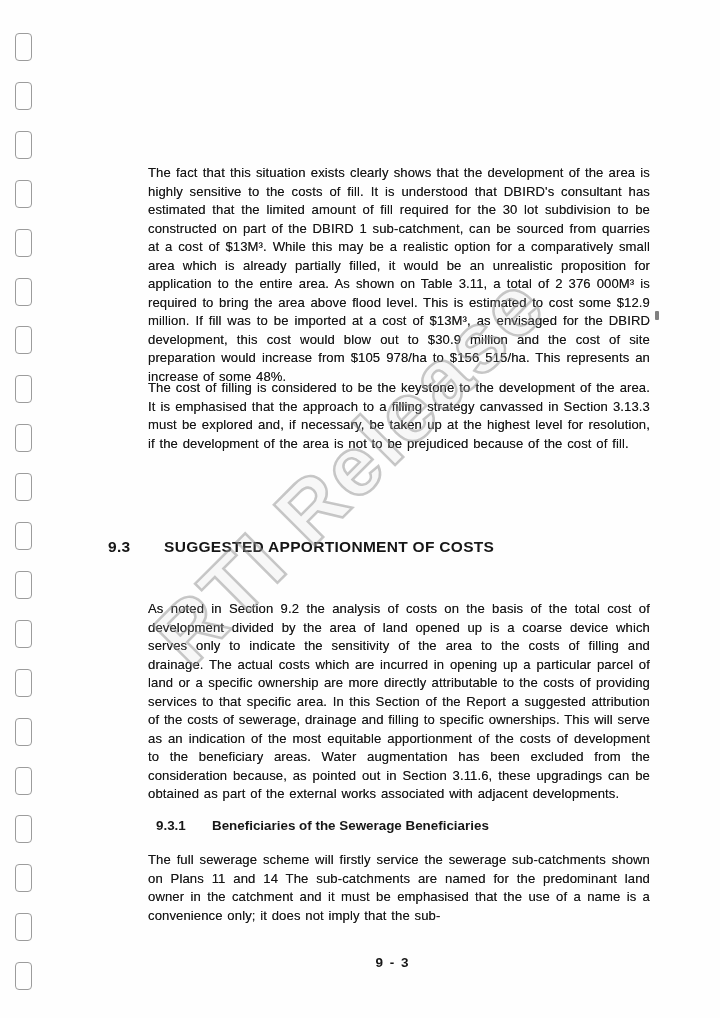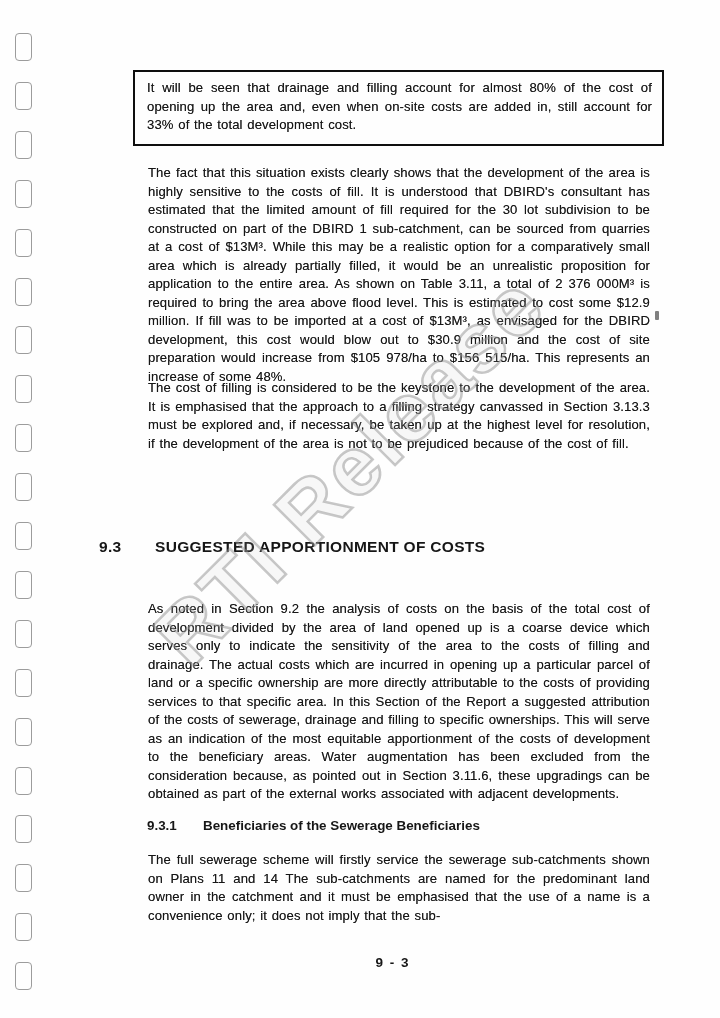--- a/index.html
+++ b/index.html
@@ -58,21 +58,21 @@
     width: 505px;
     border: 2px solid #0e0e0e;
     padding: 7px 10px 9px 12px;
     background: #fefefe;
   }
   .para { position: absolute; left: 148px; width: 502px; }
   .p1 { top: 164px; }
   .p2 { top: 379px; }
   .p3 { top: 600px; }
   .p4 { top: 851px; }
-  .heading { position: absolute; left: 99px; white-space: nowrap; }
+  .heading { position: absolute; left: 108px; white-space: nowrap; }
   .h93 { top: 538px; font-size: 15.5px; font-weight: bold; letter-spacing: 0.3px; }
   .h93 .htitle { position: absolute; left: 56px; top: 0; text-align: center; }
   .h931 { top: 818px; font-size: 13.4px; font-weight: bold; margin-left: 48px; }
   .h931 .htitle { position: absolute; left: 56px; top: 0; }
   .pageno {
     position: absolute;
     left: 330px;
     top: 955px;
     width: 80px;
     text-align: right;
@@ -115,23 +115,20 @@
       <div class="hole" style="top: 815.4px;"></div>
       <div class="hole" style="top: 864.3px;"></div>
       <div class="hole" style="top: 913.2px;"></div>
       <div class="hole" style="top: 962.1px;"></div>
     </div>
 
   <div class="watermark">RTI Release</div>
 
   <div class="content-layer">
 
-    <div class="callout">
-      <p class="body-text">It will be seen that drainage and filling account for almost 80% of the cost of opening up the area and, even when on-site costs are added in, still account for 33% of the total development cost.</p>
-    </div>
 
     <p class="body-text para p1">The fact that this situation exists clearly shows that the development of the area is highly sensitive to the costs of fill.  It is understood that DBIRD's consultant has estimated that the limited amount of fill required for the 30 lot subdivision to be constructed on part of the DBIRD 1 sub-catchment, can be sourced from quarries at a cost of $13M³.  While this may be a realistic option for a comparatively small area which is already partially filled, it would be an unrealistic proposition for application to the entire area. As shown on Table 3.11, a total of 2 376 000M³ is required to bring the area above flood level.  This is estimated to cost some $12.9 million.  If fill was to be imported at a cost of $13M³, as envisaged for the DBIRD development, this cost would blow out to $30.9 million and the cost of site preparation would increase from $105 978/ha to $156 515/ha.  This represents an increase of some 48%.</p>
 
     <p class="body-text para p2">The cost of filling is considered to be the keystone to the development of the area.  It is emphasised that the approach to a filling strategy canvassed in Section 3.13.3 must be explored and, if necessary, be taken up at the highest level for resolution, if the development of the area is not to be prejudiced because of the cost of fill.</p>
 
     <div class="heading h93">
       <span class="hnum">9.3</span>
       <span class="htitle">SUGGESTED APPORTIONMENT OF COSTS</span>
     </div>
 

